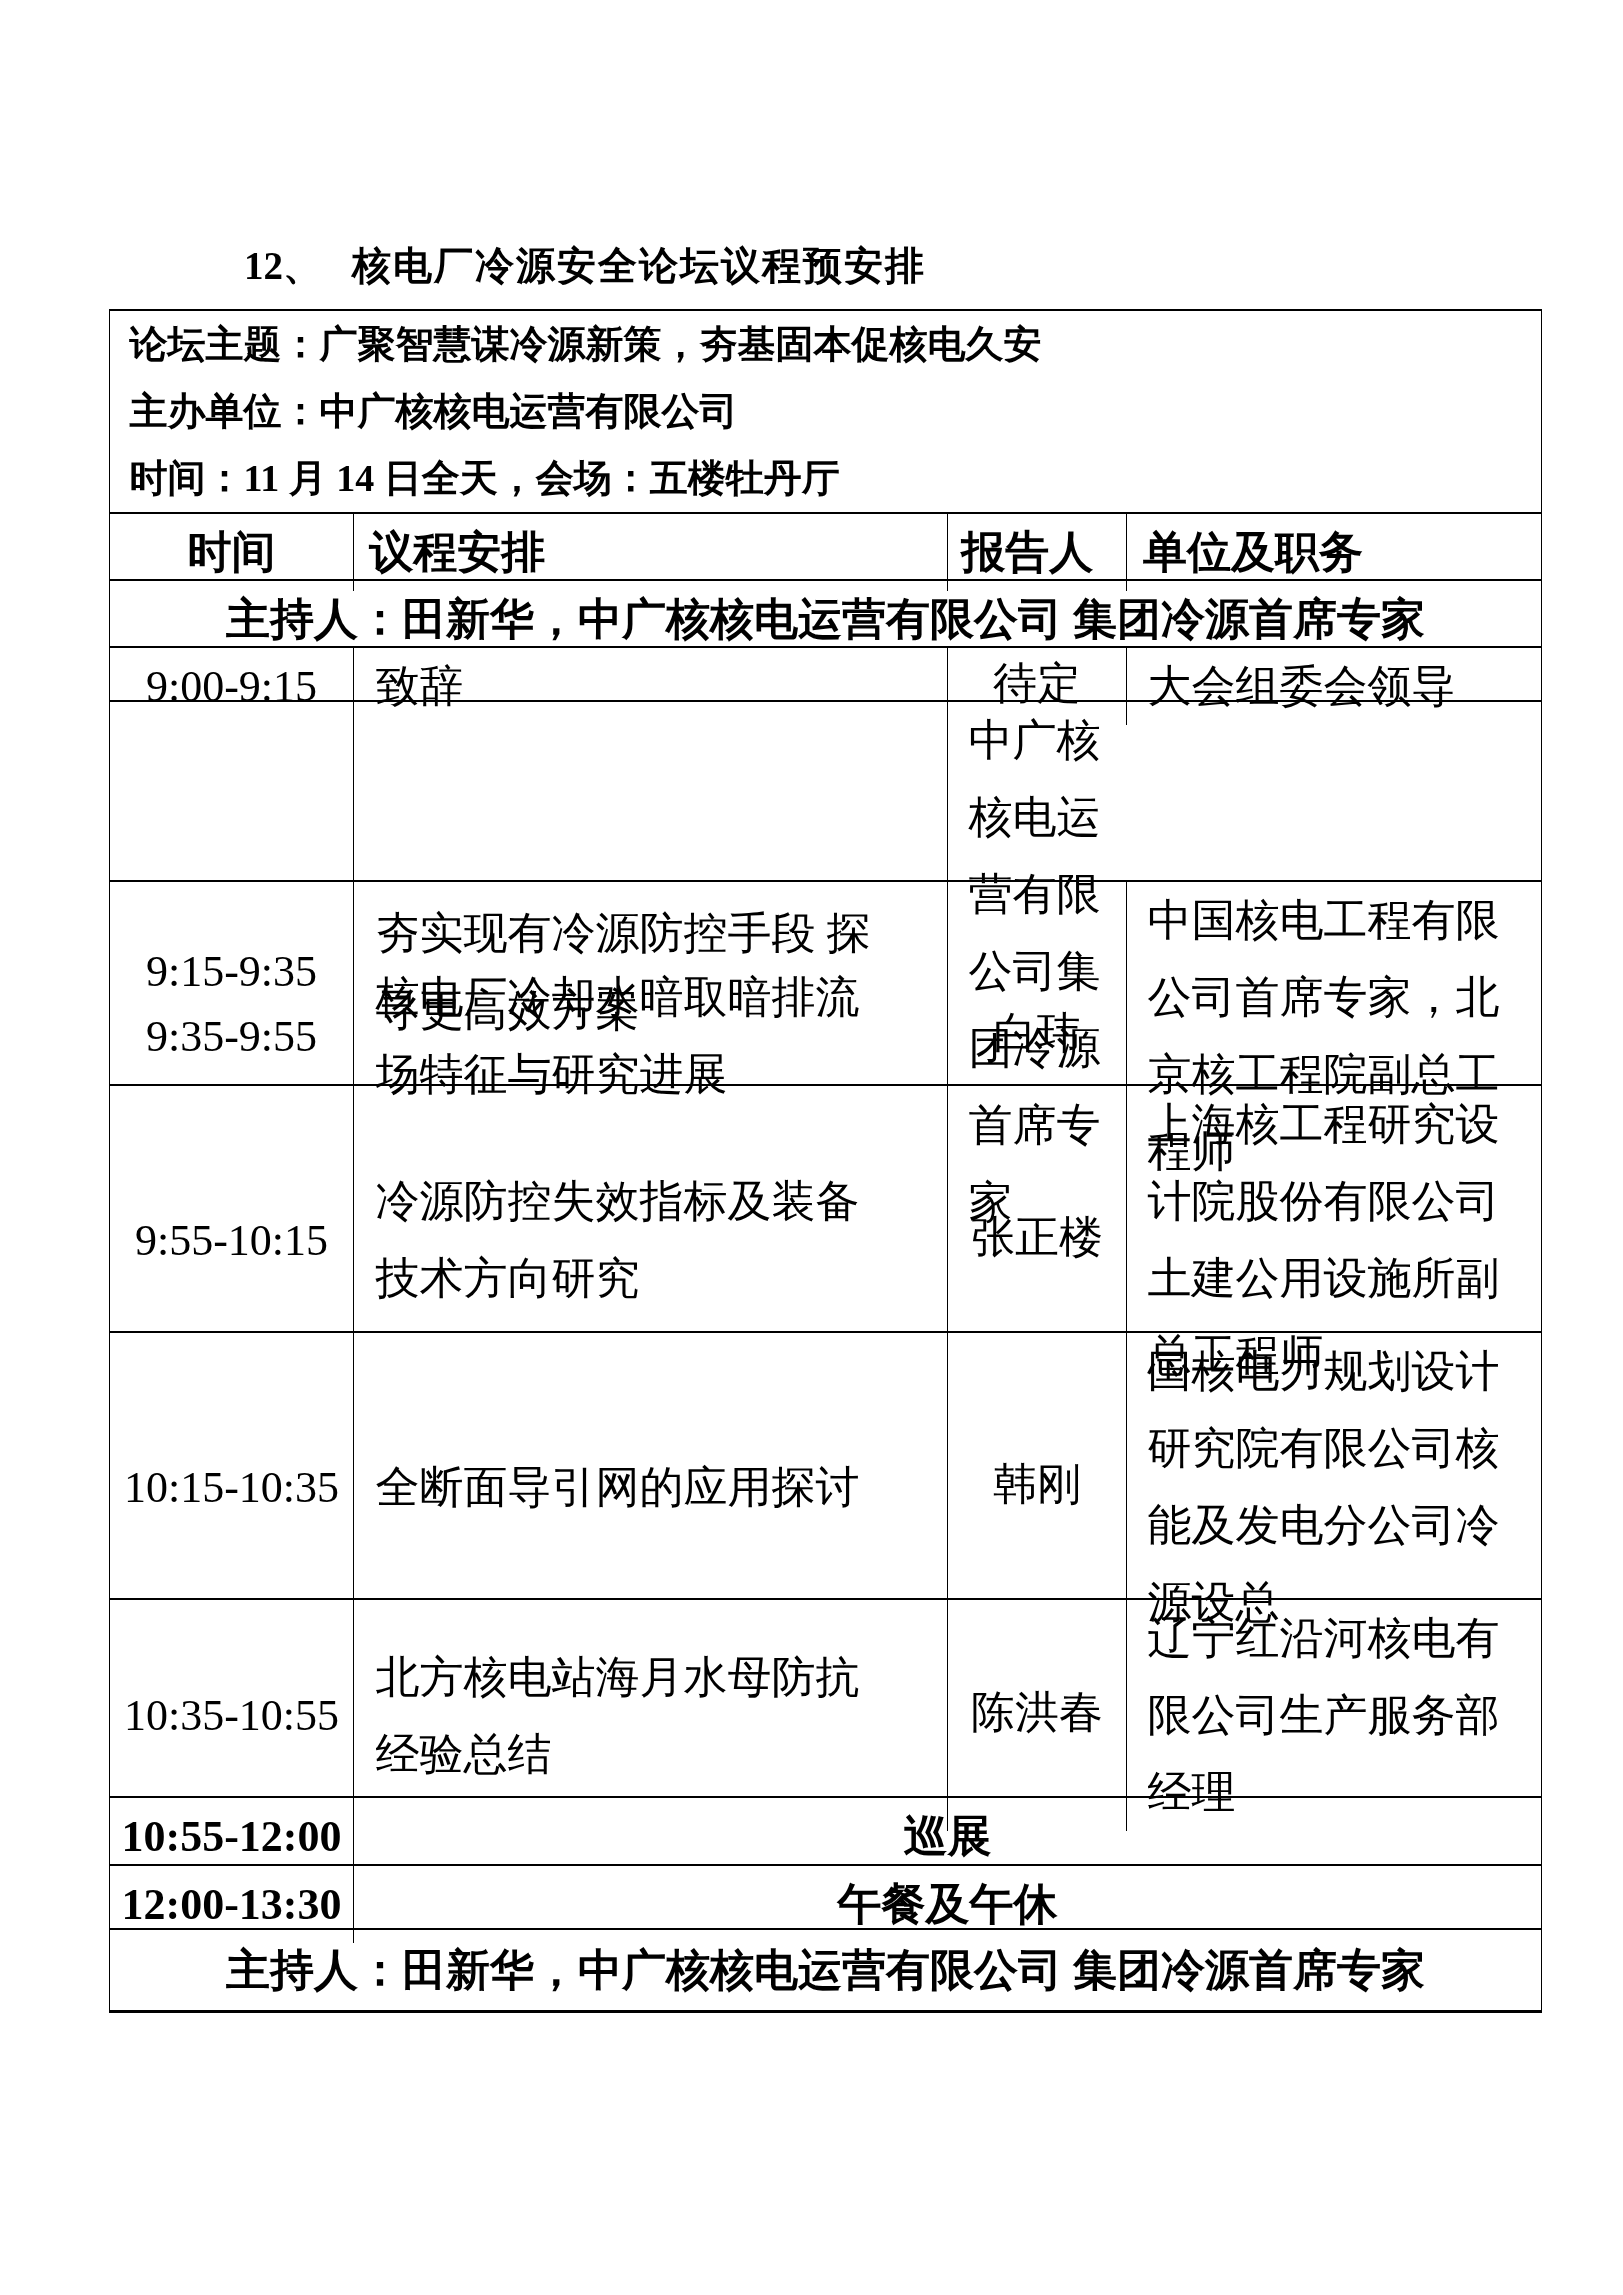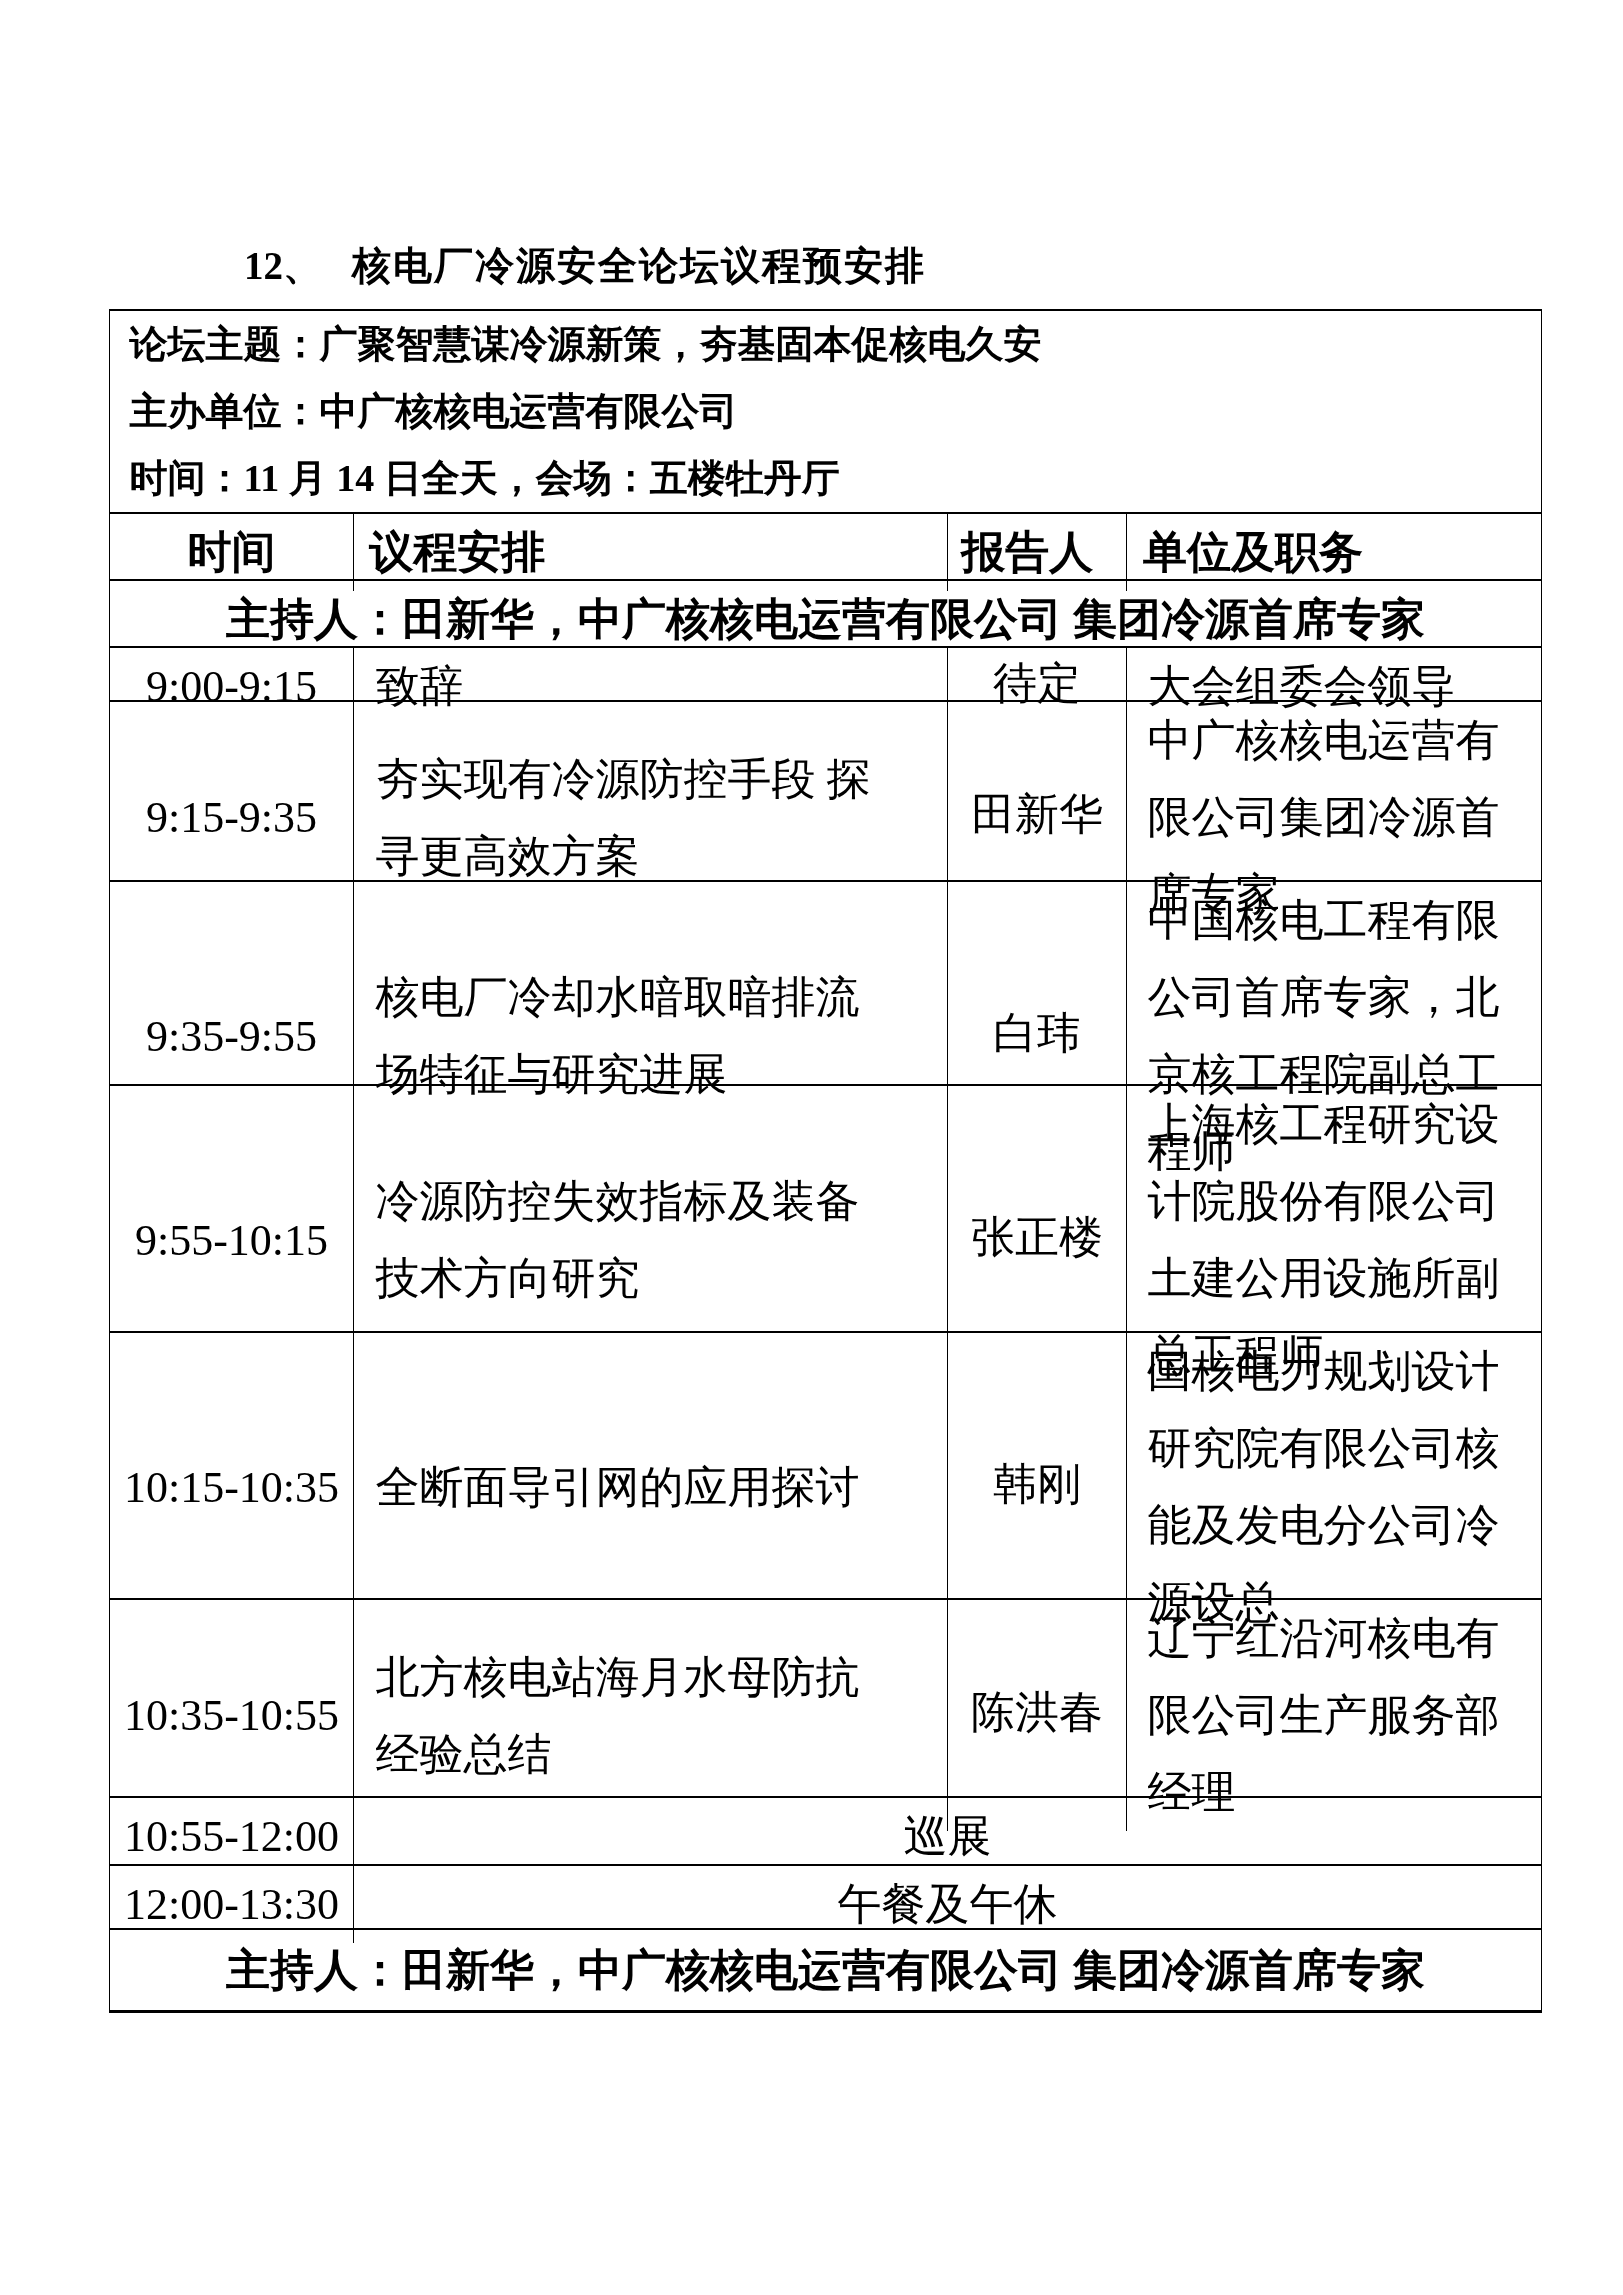--- a/index.html
+++ b/index.html
@@ -43,21 +43,21 @@
   }
   .info-cell .line{line-height:67px;white-space:nowrap;}
   .header-row{height:67px;}
   .header-row .cell{font-weight:bold;}
   .h-time{justify-content:center;}
   .h-agenda{padding-left:15.3px;}
   .h-speaker{justify-content:flex-start;padding-left:13.3px;}
   .h-unit{padding-left:16px;}
   .host-row{height:67px;}
   .host-row .cell{justify-content:center;text-align:center;font-weight:bold;padding:0 31px;}
-  .break-row .cell{font-weight:normal;}
+  .break-row .cell{font-weight:bold;}
   .b-label{justify-content:center;text-align:center;}
   .footer-host{height:82px;}
 </style>
 </head>
 <body>
 
 <div class="page">
 
   <div class="doc-title">
     <span class="num">12、</span><span>核电厂冷源安全论坛议程预安排</span>
@@ -87,21 +87,20 @@
     <div class="row cols4" style="height:54px;">
       <div class="cell c-time">9:00-9:15</div>
       <div class="cell c-agenda">致辞</div>
       <div class="cell c-speaker">待定</div>
       <div class="cell c-unit">大会组委会领导</div>
     </div>
 
     <div class="row cols4" style="height:180px;">
       <div class="cell c-time">9:15-9:35</div>
       <div class="cell c-agenda">夯实现有冷源防控手段 探寻更高效方案</div>
-      <div class="cell c-speaker">田新华</div>
       <div class="cell c-unit">中广核核电运营有限公司集团冷源首席专家</div>
     </div>
 
     <div class="row cols4" style="height:204px;">
       <div class="cell c-time">9:35-9:55</div>
       <div class="cell c-agenda">核电厂冷却水暗取暗排流场特征与研究进展</div>
       <div class="cell c-speaker">白玮</div>
       <div class="cell c-unit">中国核电工程有限公司首席专家，北京核工程院副总工程师</div>
     </div>
 

